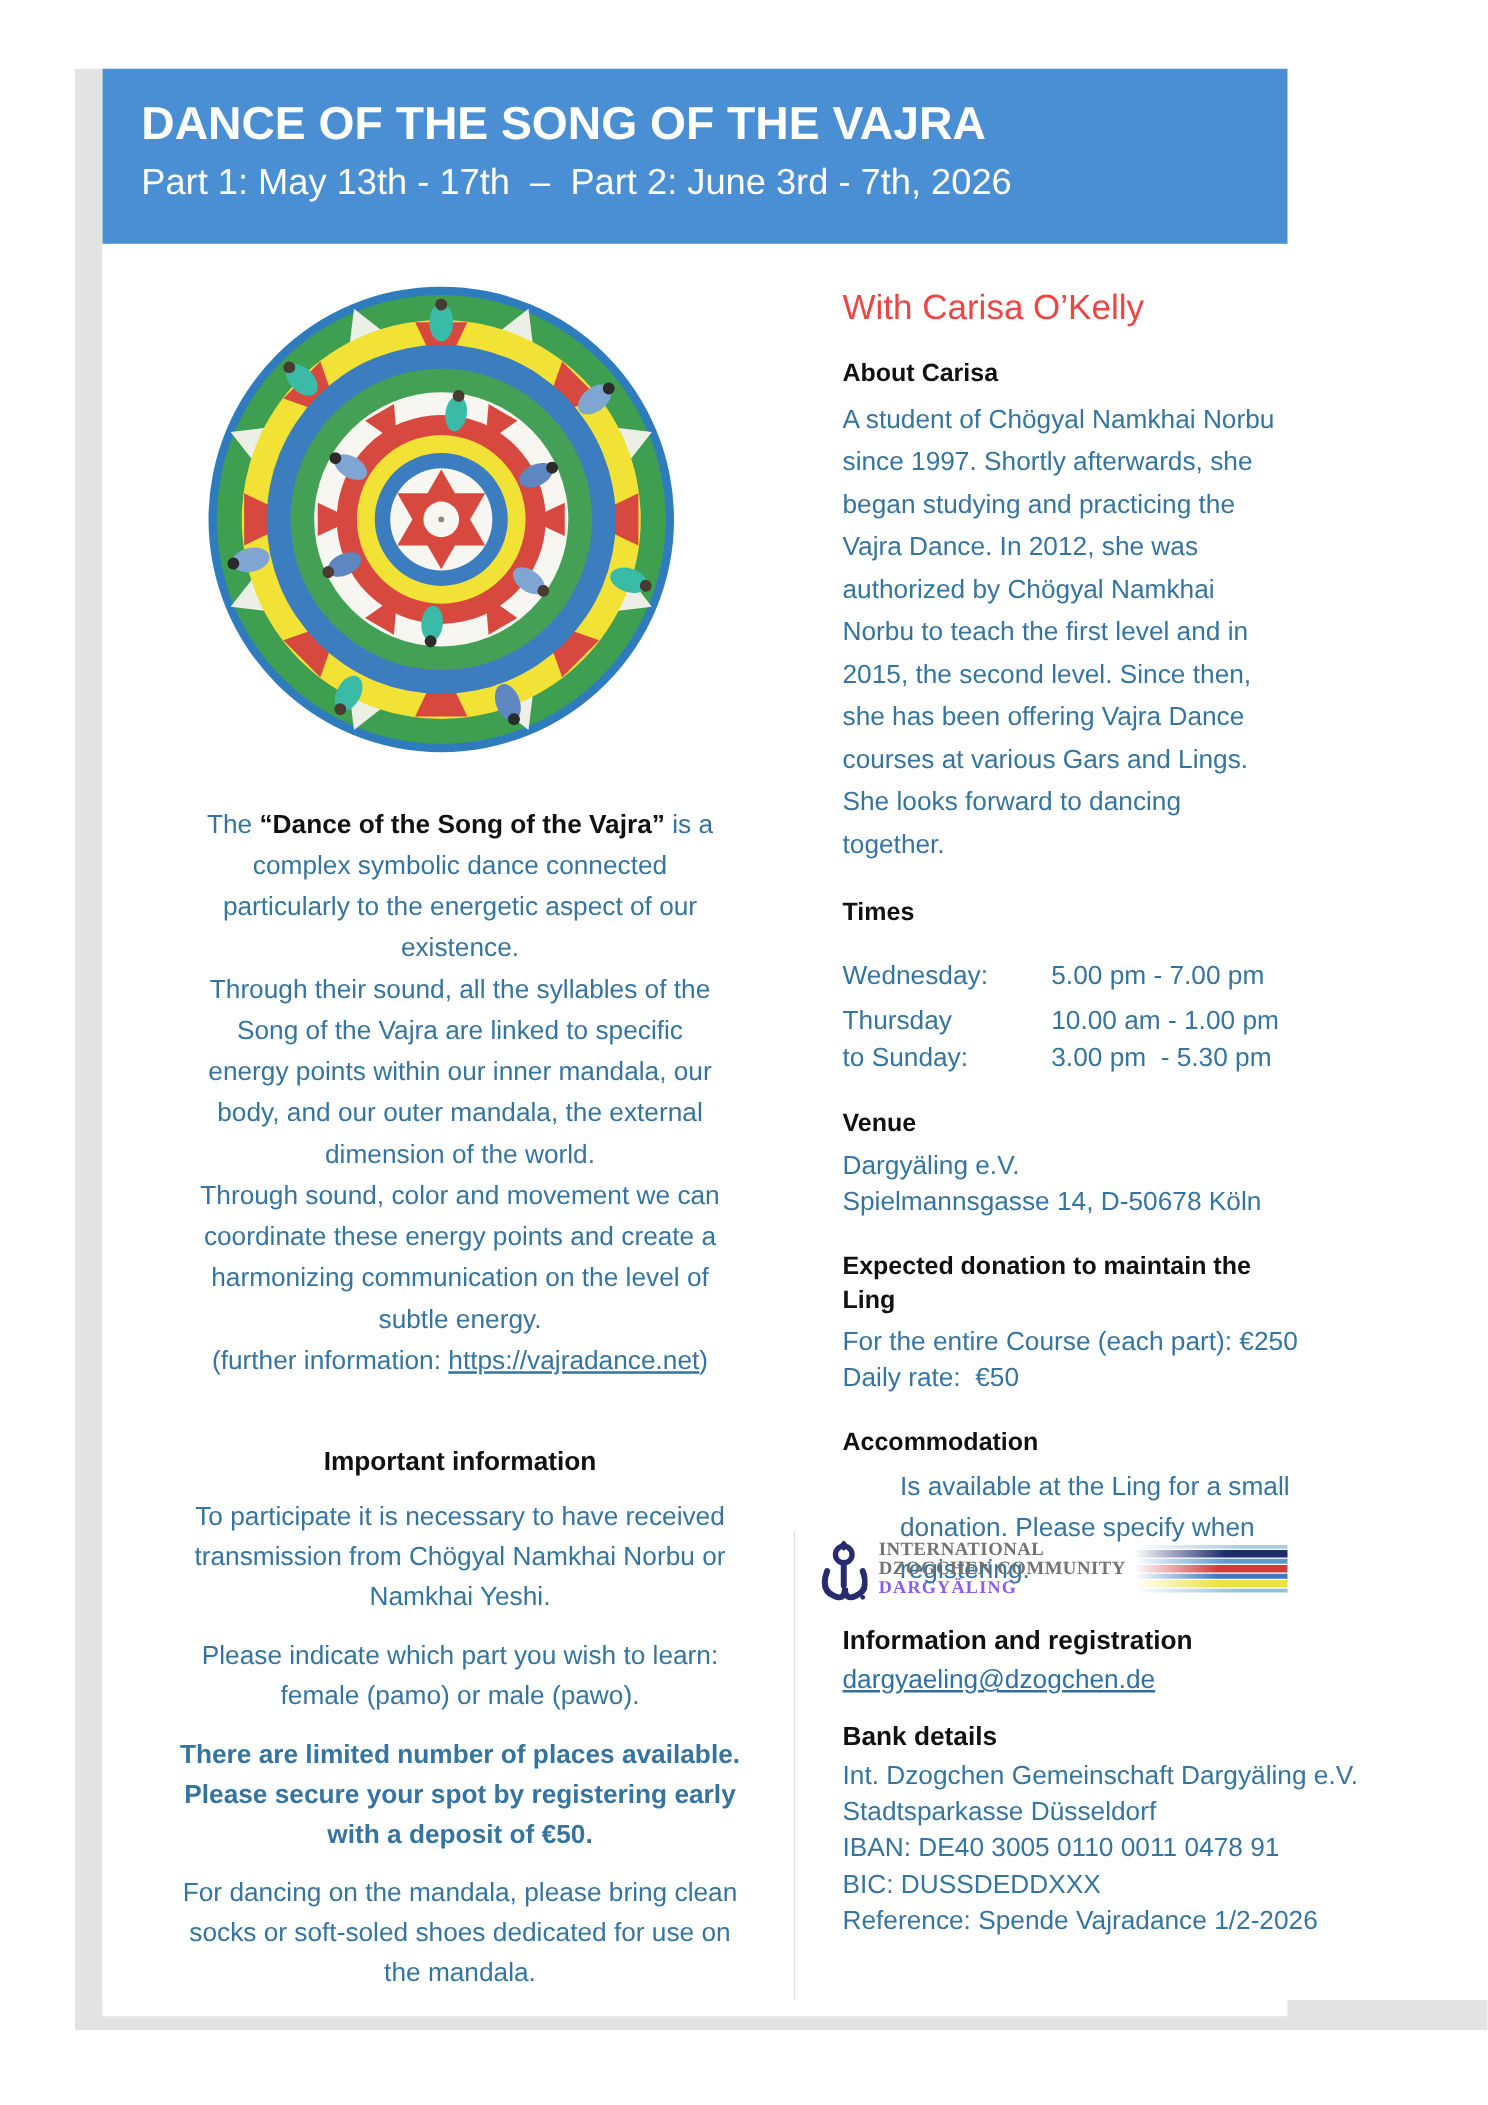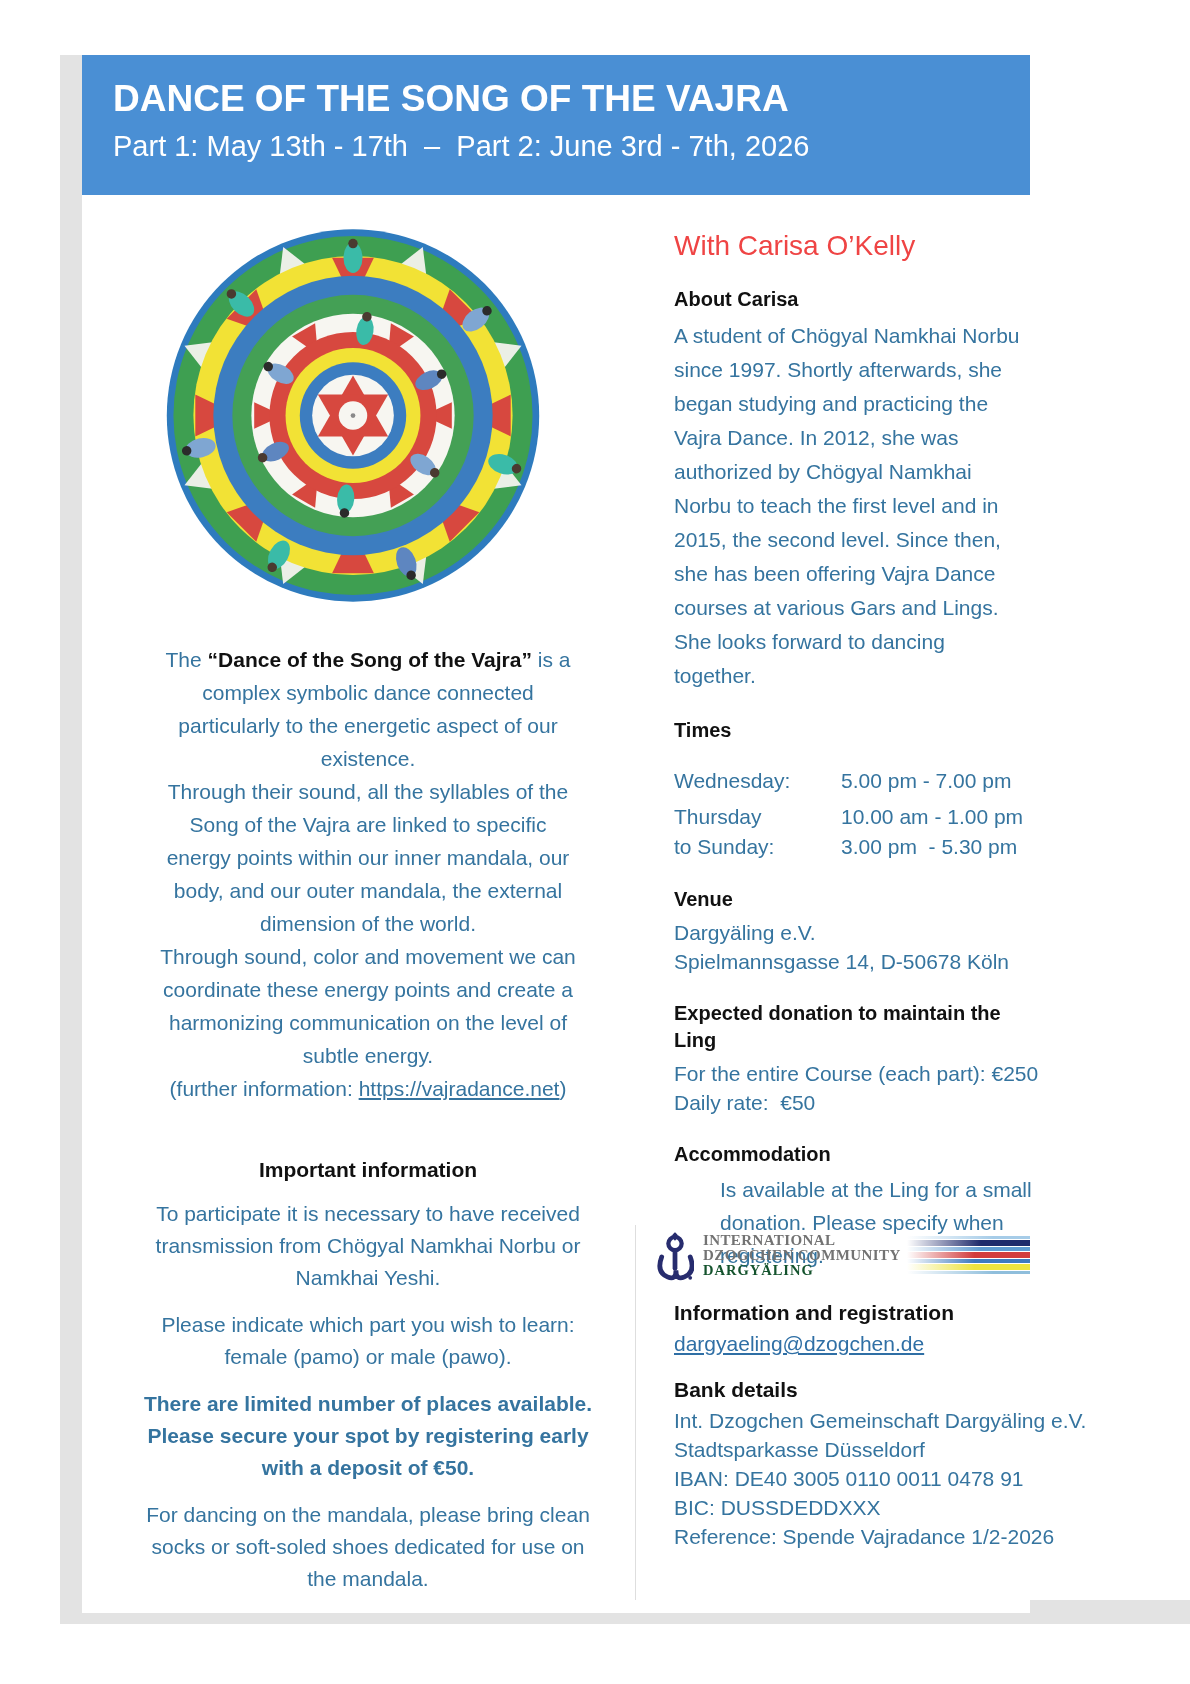--- a/index.html
+++ b/index.html
@@ -39,21 +39,21 @@
   .times-value{line-height:30px;white-space:pre-line;}
   .plain-line{line-height:29px;white-space:nowrap;}
   .first-line{margin-top:5px;}
   .acc-body{margin-top:5px;line-height:33px;white-space:pre-line;margin-left:46px;}
 
   
   .img-edge{position:absolute;left:553px;top:1170px;width:1px;height:375px;background:#dedede;}
   .logo-row{position:absolute;left:574px;top:1172px;width:374px;height:56px;display:flex;align-items:center;}
   .logo-text{margin-left:9px;font-family:"Liberation Serif", serif;line-height:15px;flex:none;}
   .logo-l1,.logo-l2{color:#737373;font-size:15px;font-weight:bold;letter-spacing:0.4px;}
-  .logo-l3{color:#14532d;font-size:14.5px;font-weight:bold;letter-spacing:1px;}
+  .logo-l3{color:#8b5cf6;font-size:14.5px;font-weight:bold;letter-spacing:1px;}
   .stripes{margin-left:6px;flex:1;display:flex;flex-direction:column;justify-content:center;gap:1px;}
   .stripe{height:4px;}
   .s1{background:linear-gradient(90deg,rgba(166,204,232,0) 0%,#a6cce8 70%);height:3px;}
   .s2{background:linear-gradient(90deg,rgba(31,42,107,0) 0%,#1f2a6b 60%);height:6px;}
   .s3{background:linear-gradient(90deg,rgba(94,154,208,0) 0%,#5e9ad0 60%);height:4px;}
   .s4{background:linear-gradient(90deg,rgba(210,59,59,0) 0%,#d23b3b 55%);height:6px;}
   .s5{background:linear-gradient(90deg,rgba(60,121,192,0) 0%,#3c79c0 55%);height:4px;}
   .s6{background:linear-gradient(90deg,rgba(237,227,62,0) 0%,#ede33e 55%);height:6px;}
   .s7{background:linear-gradient(90deg,rgba(143,190,220,0) 0%,#8fbedc 70%);height:3px;}
 

